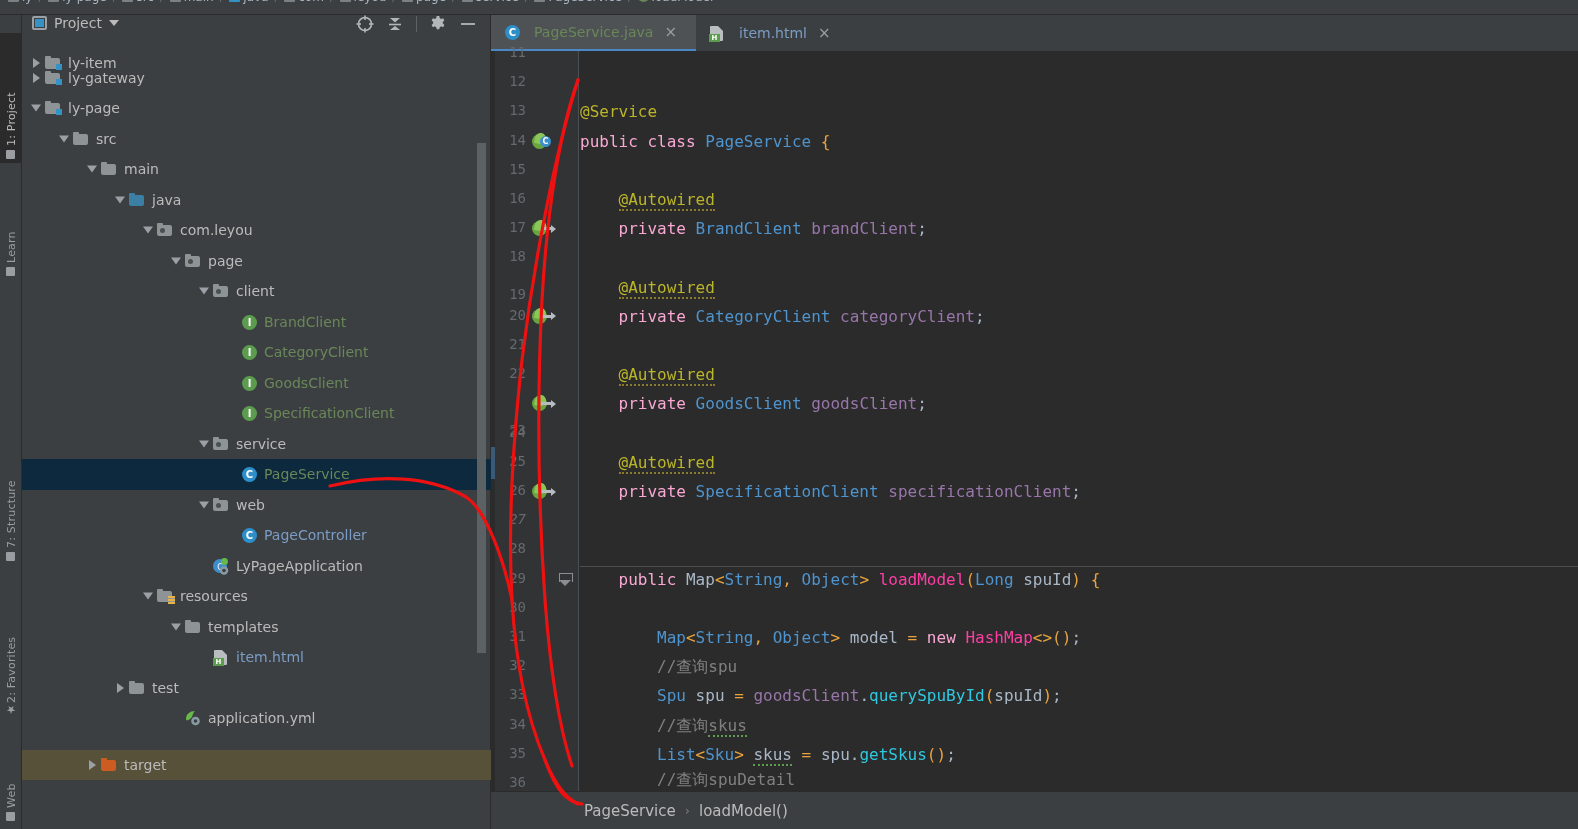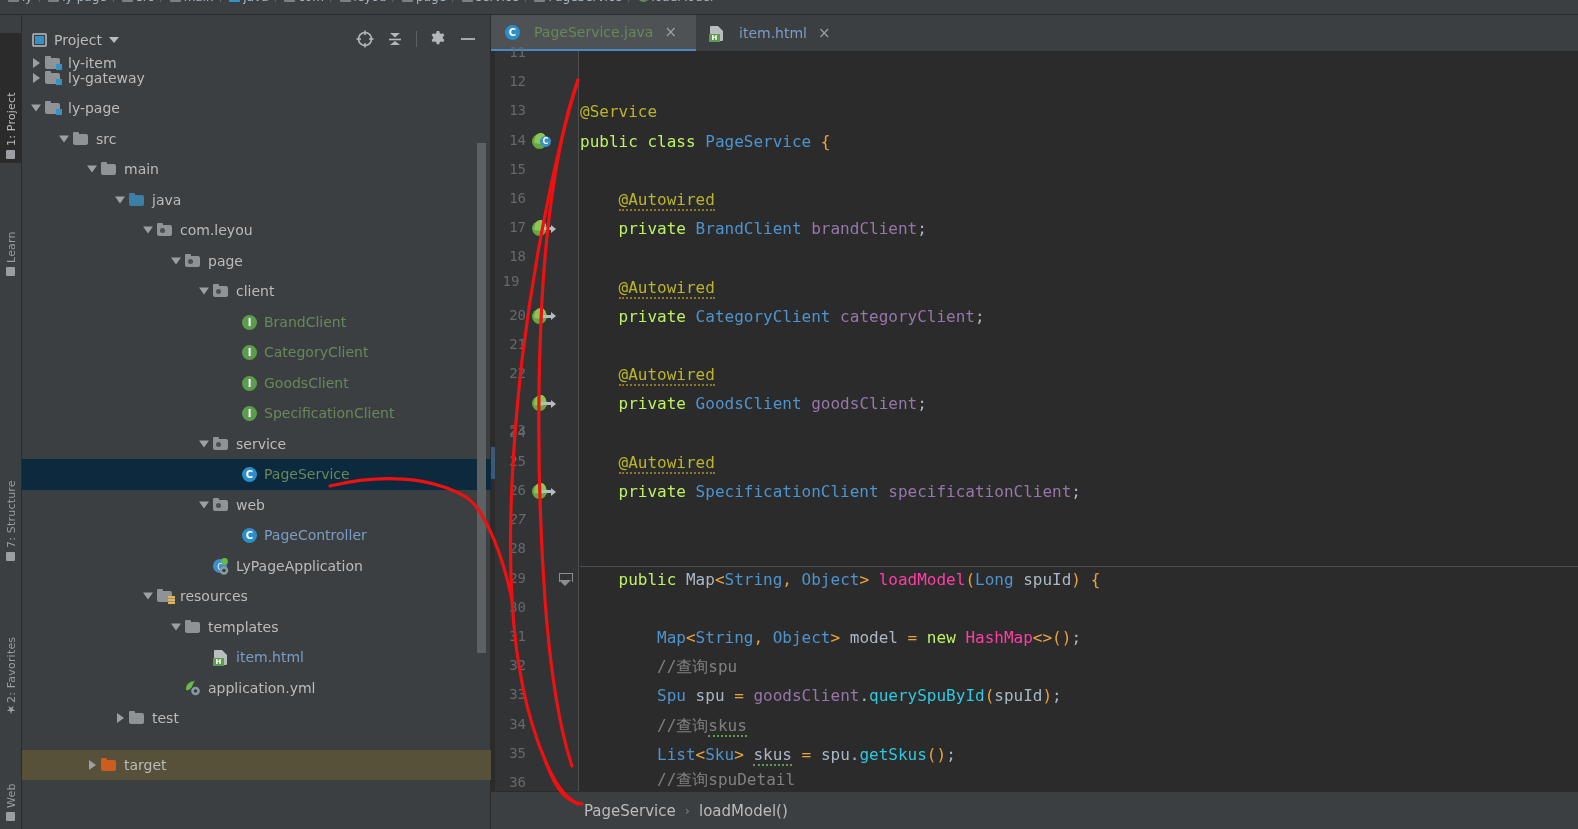--- a/index.html
+++ b/index.html
@@ -45,21 +45,21 @@
   .vtab .sq { width: 9px; height: 9px; background: #9a9da1; border-radius: 1px; flex: none; }
   .vtab .sq.star { background: transparent; color:#9a9da1; font-size:11px; line-height:9px;}
 
   
   .projpanel {
     position: absolute; left: 22px; top: 15px; width: 469px; height: 814px;
     background: #3c3f41; border-right: 1px solid #2b2b2b;
   }
   .proj-header {
     position: absolute; left: 0; top: 0; width: 469px; height: 33px;
-    display: flex; align-items: flex-end; padding: 0 8px 0 10px;
+    display: flex; align-items: flex-start; padding: 0 8px 0 10px;
   }
   .proj-title {
     display: flex; align-items: center; gap: 7px;
     font-size: 14px; color: #bbbbbb;
   }
   .proj-icon {
     width: 15px; height: 14px; border: 2px solid #9aa0a6; border-radius: 2px;
     position: relative; background: #3c3f41;
   }
   .proj-icon::after {
@@ -222,21 +222,21 @@
     position:absolute; left:89px; top:36px; width:998px; height:740px;
     overflow:hidden; font-family:"DejaVu Sans Mono", monospace; font-size:16px;
   }
   .cline { position:absolute; left:0; white-space:pre; line-height:29px; height:29px; }
   .methodsep {
     position:absolute; left:0; top:0; height:1px; background:#4b4f51;
   }
 
   
   .t-ann   { color:#bbb529; }
-  .t-kw    { color:#bef264; }
+  .t-kw    { color:#f9a8d4; }
   .t-type  { color:#4e94ce; }
   .t-plain { color:#a9b7c6; }
   .t-field { color:#9876aa; }
   .t-brace { color:#e8a33d; }
   .t-method{ color:#ff3ea5; }
   .t-call  { color:#2ec9e0; }
   .t-comm  { color:#808080; }
   .t-gray  { color:#a9b7c6; }
 
   .wavy { border-bottom: 2px dotted #8a7b2c; padding-bottom:0px; }
@@ -544,35 +544,35 @@
           </span>
           <span class="lbl name-norm">templates</span>
         </div>
         <div class="row" style="padding-left: 176px;">
           <span class="arrow-none"></span>
           <span class="nicon">
             <span class="ic-html"></span>
           </span>
           <span class="lbl name-blue">item.html</span>
         </div>
+        <div class="row" style="padding-left: 92px;">
+          <span class="arrow-r"></span>
+          <span class="nicon">
+            <span class="ic-folder"></span>
+          </span>
+          <span class="lbl name-norm">test</span>
+        </div>
         <div class="row" style="padding-left: 148px;">
           <span class="arrow-none"></span>
           <span class="nicon"><svg width="18" height="17" viewBox="0 0 18 17">
               <path d="M2 9 C2 4 6 1 11 1 C8 4 9 7 6 9 C4 10.5 2 11 2 9z" fill="#68b84b"></path>
               <circle cx="11.5" cy="11" r="4.3" fill="#8a9aa5"></circle>
               <circle cx="11.5" cy="11" r="1.8" fill="#3c3f41"></circle>
             </svg></span>
           <span class="lbl name-norm">application.yml</span>
-        </div>
-        <div class="row" style="padding-left: 92px;">
-          <span class="arrow-r"></span>
-          <span class="nicon">
-            <span class="ic-folder"></span>
-          </span>
-          <span class="lbl name-norm">test</span>
         </div>
         <div class="row target-hl" style="padding-left: 64px; margin-top: 16px;">
           <span class="arrow-r"></span>
           <span class="nicon">
             <span class="ic-folder orange"></span>
           </span>
           <span class="lbl name-norm">target</span>
         </div>
       </div>
     <div class="proj-scroll"></div>
@@ -607,21 +607,21 @@
           <span class="bcls">C</span>
         </div>
         <div class="lnum" style="top: 109.8px;">15</div>
         <div class="lnum" style="top: 139px;">16</div>
         <div class="lnum" style="top: 168.2px;">17</div>
         <div class="gmark" style="top: 169.2px;">
           <span class="bean"></span>
           <span class="barrow"></span>
         </div>
         <div class="lnum" style="top: 197.4px;">18</div>
-        <div class="lnum" style="top: 222px; text-align: center;">19</div>
+        <div class="lnum" style="top: 235px;">19</div>
         <div class="lnum" style="top: 255.8px;">20</div>
         <div class="gmark" style="top: 256.8px;">
           <span class="bean"></span>
           <span class="barrow"></span>
         </div>
         <div class="lnum" style="top: 285px;">21</div>
         <div class="lnum" style="top: 314.2px;">22</div>
         <div class="lnum" style="top: 343.4px; margin-top: 28px;">23</div>
         <div class="gmark" style="top: 344.4px;">
           <span class="bean"></span>

